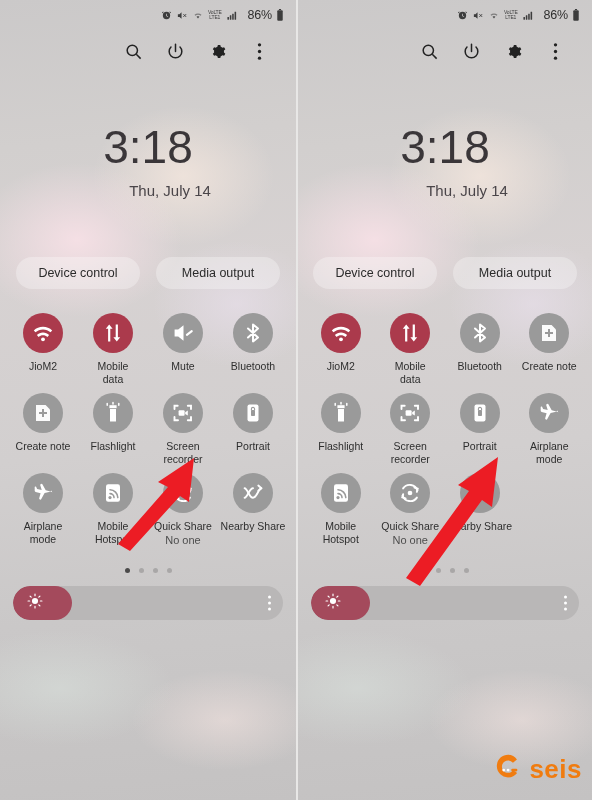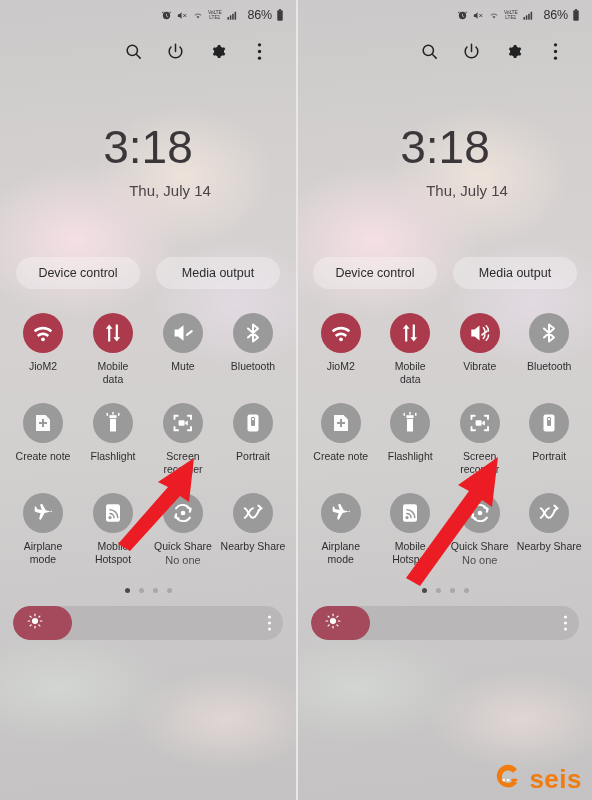--- a/index.html
+++ b/index.html
@@ -79,21 +79,21 @@
     background: rgba(255,255,255,0.30);
     display: flex; align-items: center; justify-content: center;
     font-size: 12.5px; color: #2b2b2b; cursor: pointer;
     padding: 0 14px;
   }
 
   
   .grid {
     margin-top: 22px; display: grid;
     grid-template-columns: repeat(4, 1fr);
-    row-gap: 16px; padding: 0 8px;
+    row-gap: 6px; padding: 0 8px;
   }
   .tile {
     display: flex; flex-direction: column; align-items: center;
     cursor: pointer; padding-top: 2px;
   }
   .circle {
     width: 40px; height: 40px; border-radius: 50%;
     display: flex; align-items: center; justify-content: center;
     background: #9a9a9a;
   }
@@ -137,21 +137,21 @@
   .brightness-menu i {
     width: 3px; height: 3px; border-radius: 50%;
     background: #ffffff; display: block;
   }
 
   
   .arrow { position: absolute; pointer-events: none; }
 
   
   .watermark {
-    position: absolute; right: 10px; bottom: 4px;
+    position: absolute; right: 10px; bottom: 14px;
     display: flex; align-items: center; gap: 5px;
   }
   .wm-text {
     font-size: 26px; font-weight: bold; color: #f07c10;
     letter-spacing: 0.5px; font-family: "Liberation Sans", sans-serif;
   }
 </style>
 </head>
 <body>
 
@@ -486,30 +486,20 @@
         <div class="tile">
           <div class="circle on">
             <svg width="24" height="24" viewBox="0 0 24 24" fill="#ffffff">
         <path d="M8.2 3.5l3.4 4.2H9.3v12.8H7.1V7.7H4.8z"></path>
         <path d="M15.8 20.5l-3.4-4.2h2.3V3.5h2.2v12.8h2.3z"></path>
             </svg>
           </div>
           <div class="tile-label">Mobile<br>data</div>
         </div>
         <div class="tile">
-          <div class="circle on">
-            <svg width="24" height="24" viewBox="0 0 24 24" fill="#ffffff">
-        <path d="M11.5 4.4L6.6 8.6H3.3v6.8h3.3l4.9 4.2z"></path>
-        <rect x="12.6" y="11" width="7.8" height="2" rx="1" transform="rotate(-38 16.5 12)"></rect>
-        <path d="M15.4 6.6c1 1 1.5 2.3 1.5 3.6M18.2 4.8c1.5 1.4 2.3 3.3 2.3 5.3M15.4 17.4c1-1 1.5-2.3 1.5-3.6M18.2 19.2c1.5-1.4 2.3-3.3 2.3-5.3" stroke="#ffffff" stroke-width="1.5" fill="none" stroke-linecap="round"></path>
-            </svg>
-          </div>
-          <div class="tile-label">Vibrate</div>
-        </div>
-        <div class="tile">
           <div class="circle">
             <svg width="24" height="24" viewBox="0 0 24 24" fill="none" stroke="#ffffff" stroke-width="2" stroke-linejoin="round" stroke-linecap="round">
         <path d="M7 7.5L17 16.5 12 20.5V3.5l5 4-10 9"></path>
             </svg>
           </div>
           <div class="tile-label">Bluetooth</div>
         </div>
         <div class="tile">
           <div class="circle">
             <svg width="24" height="24" viewBox="0 0 24 24" fill="#ffffff">

